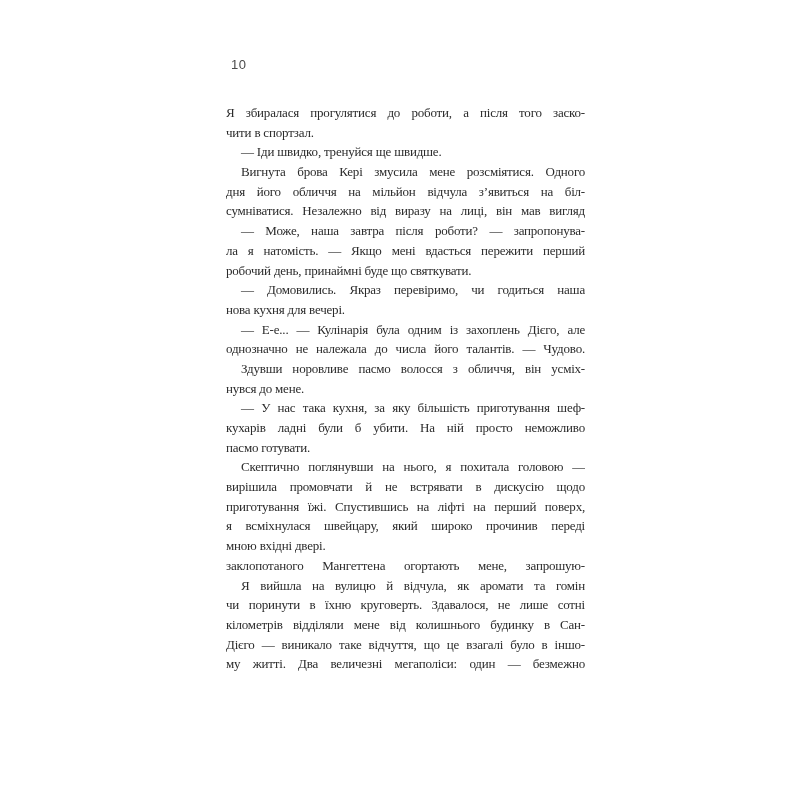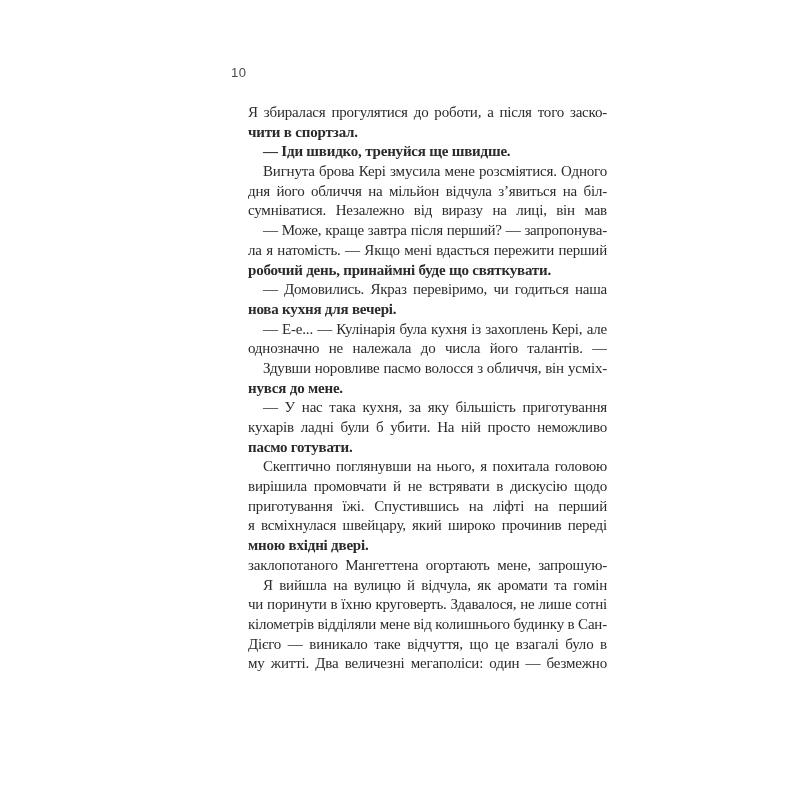--- a/index.html
+++ b/index.html
@@ -14,69 +14,68 @@
     position: relative;
     width: 800px;
     height: 800px;
     background: #ffffff;
     font-family: "Liberation Serif", "DejaVu Serif", serif;
     color: #2b2b2b;
   }
   .page-number {
     position: absolute;
     left: 231px;
-    top: 65px;
+    top: 57px;
     font-family: "Liberation Sans", "DejaVu Sans", sans-serif;
     font-size: 13px;
     letter-spacing: 0.5px;
     color: #4a4a4a;
   }
   .text-block {
     position: absolute;
-    left: 248px;
+    left: 226px;
     top: 103px;
     width: 359px;
-    font-size: 15px;
+    font-size: 13px;
     letter-spacing: -0.2px;
   }
   .line {
     height: 19.7px;
     line-height: 19.7px;
     overflow: hidden;
     text-align: justify;
     text-align-last: justify;
     white-space: normal;
   }
   .line.last {
     text-align: left;
     text-align-last: left;
-    font-weight: bold;
   }
   .line.indent {
     text-indent: 15px;
   }
 </style>
 </head>
 <body>
 
 <div class="book-page">
   <div class="page-number">10</div>
   <div class="text-block">
       <div class="line">Я збиралася прогулятися до роботи, а після того заско-</div>
       <div class="line last">чити в спортзал.</div>
       <div class="line indent last">— Іди швидко, тренуйся ще швидше.</div>
       <div class="line indent">Вигнута брова Кері змусила мене розсміятися. Одного</div>
       <div class="line">дня його обличчя на мільйон відчула з’явиться на біл-</div>
       <div class="line">сумніватися. Незалежно від виразу на лиці, він мав вигляд</div>
-      <div class="line indent">— Може, краще завтра після перший? — запропонува-</div>
+      <div class="line indent">— Може, наша завтра після роботи? — запропонува-</div>
       <div class="line">ла я натомість. — Якщо мені вдасться пережити перший</div>
       <div class="line last">робочий день, принаймні буде що святкувати.</div>
       <div class="line indent">— Домовились. Якраз перевіримо, чи годиться наша</div>
       <div class="line last">нова кухня для вечері.</div>
-      <div class="line indent">— Е-е... — Кулінарія була кухня із захоплень Кері, але</div>
+      <div class="line indent">— Е-е... — Кулінарія була одним із захоплень Дієго, але</div>
       <div class="line">однозначно не належала до числа його талантів. — Чудово.</div>
       <div class="line indent">Здувши норовливе пасмо волосся з обличчя, він усміх-</div>
       <div class="line last">нувся до мене.</div>
       <div class="line indent">— У нас така кухня, за яку більшість приготування шеф-</div>
       <div class="line">кухарів ладні були б убити. На ній просто неможливо</div>
       <div class="line last">пасмо готувати.</div>
       <div class="line indent">Скептично поглянувши на нього, я похитала головою —</div>
       <div class="line">вирішила промовчати й не встрявати в дискусію щодо</div>
       <div class="line">приготування їжі. Спустившись на ліфті на перший поверх,</div>
       <div class="line">я всміхнулася швейцару, який широко прочинив переді</div>

